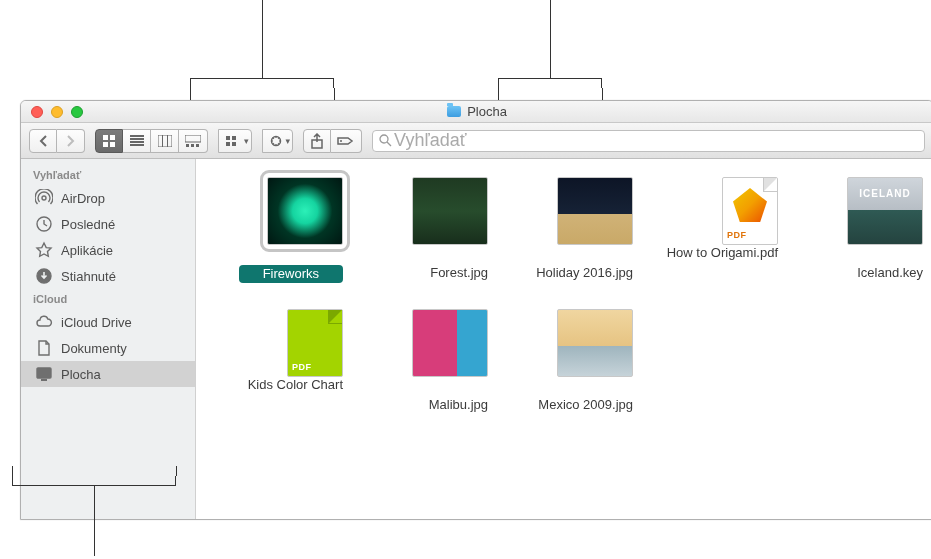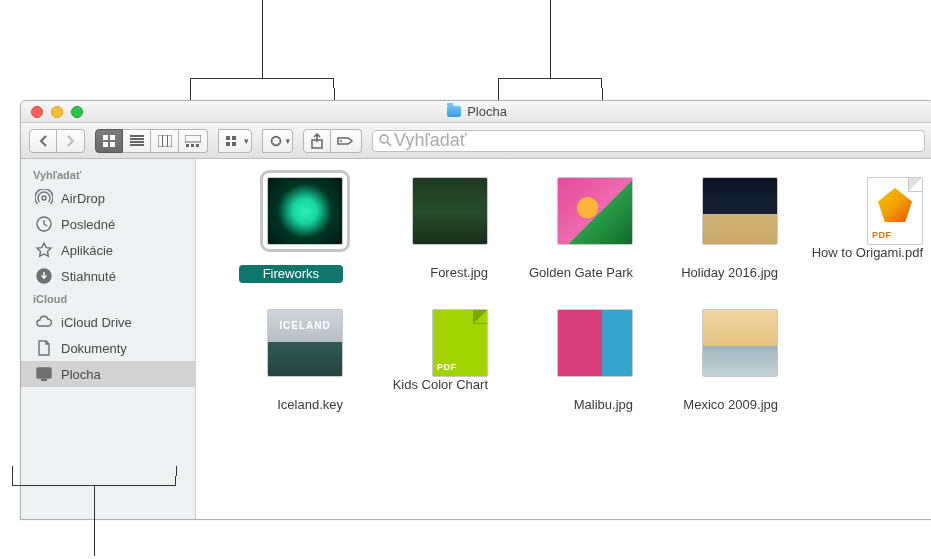--- a/index.html
+++ b/index.html
@@ -323,24 +323,20 @@
       <div class="grid" id="file-grid">
           <div class="file">
             <div class="thumb img-fireworks sel"></div>
             <div class="fname sel">Fireworks</div>
           </div>
           <div class="file">
             <div class="thumb img-forest"></div>
             <div class="fname">Forest.jpg</div>
           </div>
           <div class="file">
-            <div class="thumb img-gate"></div>
-            <div class="fname">Golden Gate Park</div>
-          </div>
-          <div class="file">
             <div class="thumb img-holiday"></div>
             <div class="fname">Holiday 2016.jpg</div>
           </div>
           <div class="file">
             <div class="pdf-doc origami">
               <div class="fold"></div>
               <div class="origami-shape"></div>
               <div class="pdf-badge" style="color:#e0740a;">PDF</div>
             </div>
             <div class="fname">How to Origami.pdf</div>

